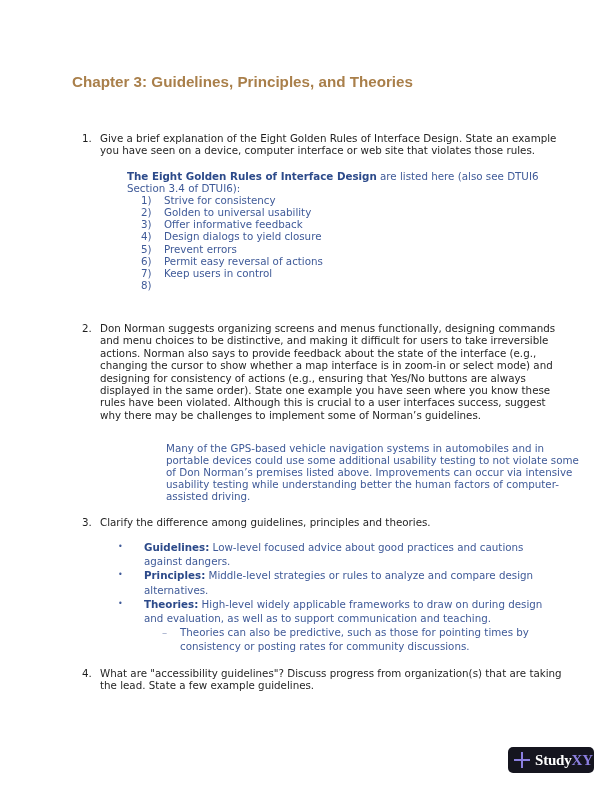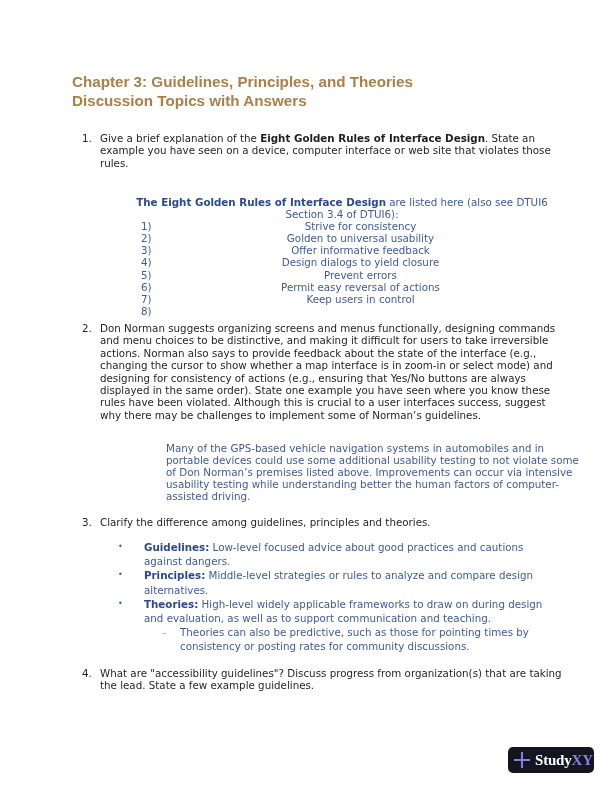--- a/index.html
+++ b/index.html
@@ -38,21 +38,21 @@
     .q .num {
       position: absolute;
       left: 0;
       top: 0;
       width: 18px;
     }
     .q .txt {
       margin-left: 18px;
       display: block;
     }
-    .q b { font-weight: bold; }
+    .q b { font-weight: normal; }
     .ans {
       position: absolute;
       font-size: 10.3px;
       line-height: 12.1px;
       color: #3f5a98;
     }
     .ans b { font-weight: bold; color: #2c4a8a; }
     .rules {
       list-style: none;
       margin: 0;
@@ -129,29 +129,28 @@
       color: #ffffff;
       letter-spacing: -0.2px;
     }
     .badge .brand .xy { color: #8b7fe0; }
   </style>
 </head>
 <body>
 
 <h1 class="title">
   <span>Chapter 3: Guidelines, Principles, and Theories</span><br>
-  <span>Discussion Topics with Answers</span>
 </h1>
 
 <div class="q" style="top:132px;">
   <span class="num">1.</span>
   <span class="txt"><span>Give a brief explanation of the </span><b>Eight Golden Rules of Interface Design</b><span>. State an example you have seen on a device, computer interface or web site that violates those rules.</span></span>
 </div>
 
-<div class="ans" style="left:127px; top:196px; width:430px;text-align:center;">
+<div class="ans" style="left:127px; top:170px; width:430px;">
   <div><b>The Eight Golden Rules of Interface Design</b><span> are listed here (also see DTUI6 Section 3.4 of DTUI6):</span></div>
   <ul class="rules">
     <li><span class="rn">1)</span><span>Strive for consistency</span></li>
     <li><span class="rn">2)</span><span>Golden to universal usability</span></li>
     <li><span class="rn">3)</span><span>Offer informative feedback</span></li>
     <li><span class="rn">4)</span><span>Design dialogs to yield closure</span></li>
     <li><span class="rn">5)</span><span>Prevent errors</span></li>
     <li><span class="rn">6)</span><span>Permit easy reversal of actions</span></li>
     <li><span class="rn">7)</span><span>Keep users in control</span></li>
     <li><span class="rn">8)</span></li>

